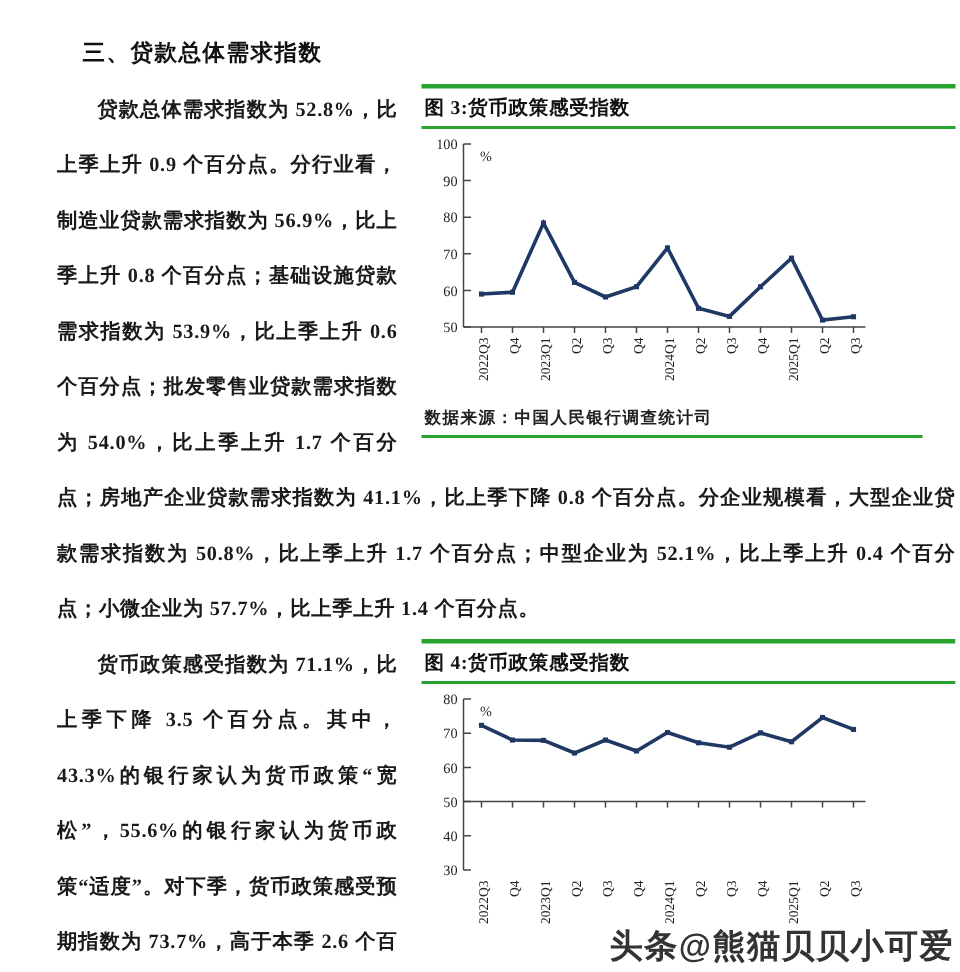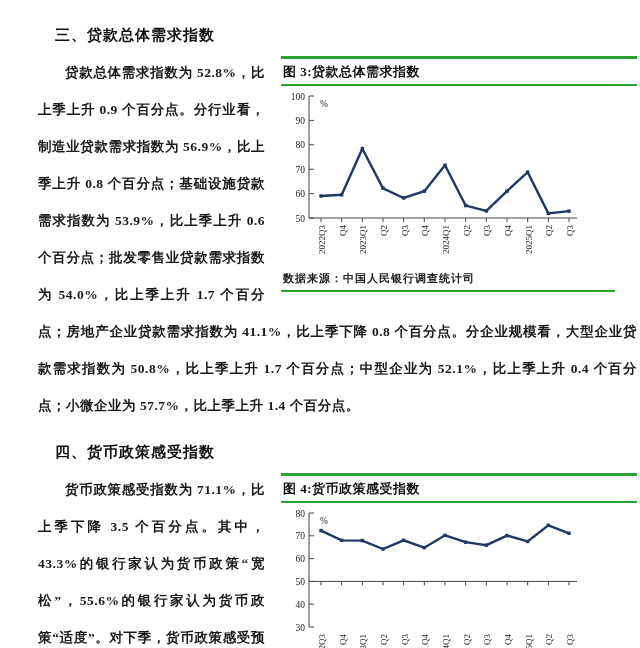--- a/index.html
+++ b/index.html
@@ -73,21 +73,21 @@
 </head>
 <body>
 
 <div class="page">
 
   <h2 class="sec-heading">三、贷款总体需求指数</h2>
 
   <div class="flow">
     <figure class="chart-panel" style="margin-bottom:0">
       <div class="rule-top"></div>
-      <div class="chart-title">图 3:贷款总体需求指数</div>
+      <div class="chart-title">图 3:货币政策感受指数</div>
       <svg class="chart-svg" width="356" height="182">
           <line x1="28" y1="8" x2="28" y2="130" stroke="#444444" stroke-width="1"></line>
           <line x1="28" y1="8" x2="33" y2="8" stroke="#444444" stroke-width="1"></line>
           <text x="24" y="11.5" text-anchor="end" font-size="9.5" fill="#222" font-family="Liberation Serif, serif">100</text>
           <line x1="28" y1="32.4" x2="33" y2="32.4" stroke="#444444" stroke-width="1"></line>
           <text x="24" y="35.9" text-anchor="end" font-size="9.5" fill="#222" font-family="Liberation Serif, serif">90</text>
           <line x1="28" y1="56.8" x2="33" y2="56.8" stroke="#444444" stroke-width="1"></line>
           <text x="24" y="60.3" text-anchor="end" font-size="9.5" fill="#222" font-family="Liberation Serif, serif">80</text>
           <line x1="28" y1="81.2" x2="33" y2="81.2" stroke="#444444" stroke-width="1"></line>
           <text x="24" y="84.7" text-anchor="end" font-size="9.5" fill="#222" font-family="Liberation Serif, serif">70</text>
@@ -136,21 +136,20 @@
           <text x="230" y="137" text-anchor="end" transform="rotate(-90 230 137)" font-size="9" fill="#222" font-family="Liberation Serif, serif">Q4</text>
           <text x="250.66666666666669" y="137" text-anchor="end" transform="rotate(-90 250.66666666666669 137)" font-size="9" fill="#222" font-family="Liberation Serif, serif">2025Q1</text>
           <text x="271.33333333333337" y="137" text-anchor="end" transform="rotate(-90 271.33333333333337 137)" font-size="9" fill="#222" font-family="Liberation Serif, serif">Q2</text>
           <text x="292" y="137" text-anchor="end" transform="rotate(-90 292 137)" font-size="9" fill="#222" font-family="Liberation Serif, serif">Q3</text>
         </svg>
       <div class="chart-source">数据来源：中国人民银行调查统计司</div>
     </figure>
     <p class="body-text">贷款总体需求指数为 52.8%，比上季上升 0.9 个百分点。分行业看，制造业贷款需求指数为 56.9%，比上季上升 0.8 个百分点；基础设施贷款需求指数为 53.9%，比上季上升 0.6 个百分点；批发零售业贷款需求指数为 54.0%，比上季上升 1.7 个百分点；房地产企业贷款需求指数为 41.1%，比上季下降 0.8 个百分点。分企业规模看，大型企业贷款需求指数为 50.8%，比上季上升 1.7 个百分点；中型企业为 52.1%，比上季上升 0.4 个百分点；小微企业为 57.7%，比上季上升 1.4 个百分点。</p>
   </div>
 
-  <h2 class="sec-heading second">四、货币政策感受指数</h2>
 
   <div class="flow contain">
     <figure class="chart-panel">
       <div class="rule-top"></div>
       <div class="chart-title">图 4:货币政策感受指数</div>
       <svg class="chart-svg" width="356" height="176">
           <line x1="28" y1="8" x2="28" y2="121.99999999999999" stroke="#444444" stroke-width="1"></line>
           <line x1="28" y1="8" x2="33" y2="8" stroke="#444444" stroke-width="1"></line>
           <text x="24" y="11.5" text-anchor="end" font-size="9.5" fill="#222" font-family="Liberation Serif, serif">80</text>
           <line x1="28" y1="30.799999999999997" x2="33" y2="30.799999999999997" stroke="#444444" stroke-width="1"></line>
@@ -204,14 +203,15 @@
           <text x="230" y="129" text-anchor="end" transform="rotate(-90 230 129)" font-size="9" fill="#222" font-family="Liberation Serif, serif">Q4</text>
           <text x="250.66666666666669" y="129" text-anchor="end" transform="rotate(-90 250.66666666666669 129)" font-size="9" fill="#222" font-family="Liberation Serif, serif">2025Q1</text>
           <text x="271.33333333333337" y="129" text-anchor="end" transform="rotate(-90 271.33333333333337 129)" font-size="9" fill="#222" font-family="Liberation Serif, serif">Q2</text>
           <text x="292" y="129" text-anchor="end" transform="rotate(-90 292 129)" font-size="9" fill="#222" font-family="Liberation Serif, serif">Q3</text>
         </svg>
 
     </figure>
     <p class="body-text">货币政策感受指数为 71.1%，比上季下降 3.5 个百分点。其中，43.3%的银行家认为货币政策“宽松”，55.6%的银行家认为货币政策“适度”。对下季，货币政策感受预期指数为 73.7%，高于本季 2.6 个百分点。</p>
   </div>
 
+  <div class="watermark">头条@熊猫贝贝小可爱</div>
 
 </div>
 
 </body></html>

